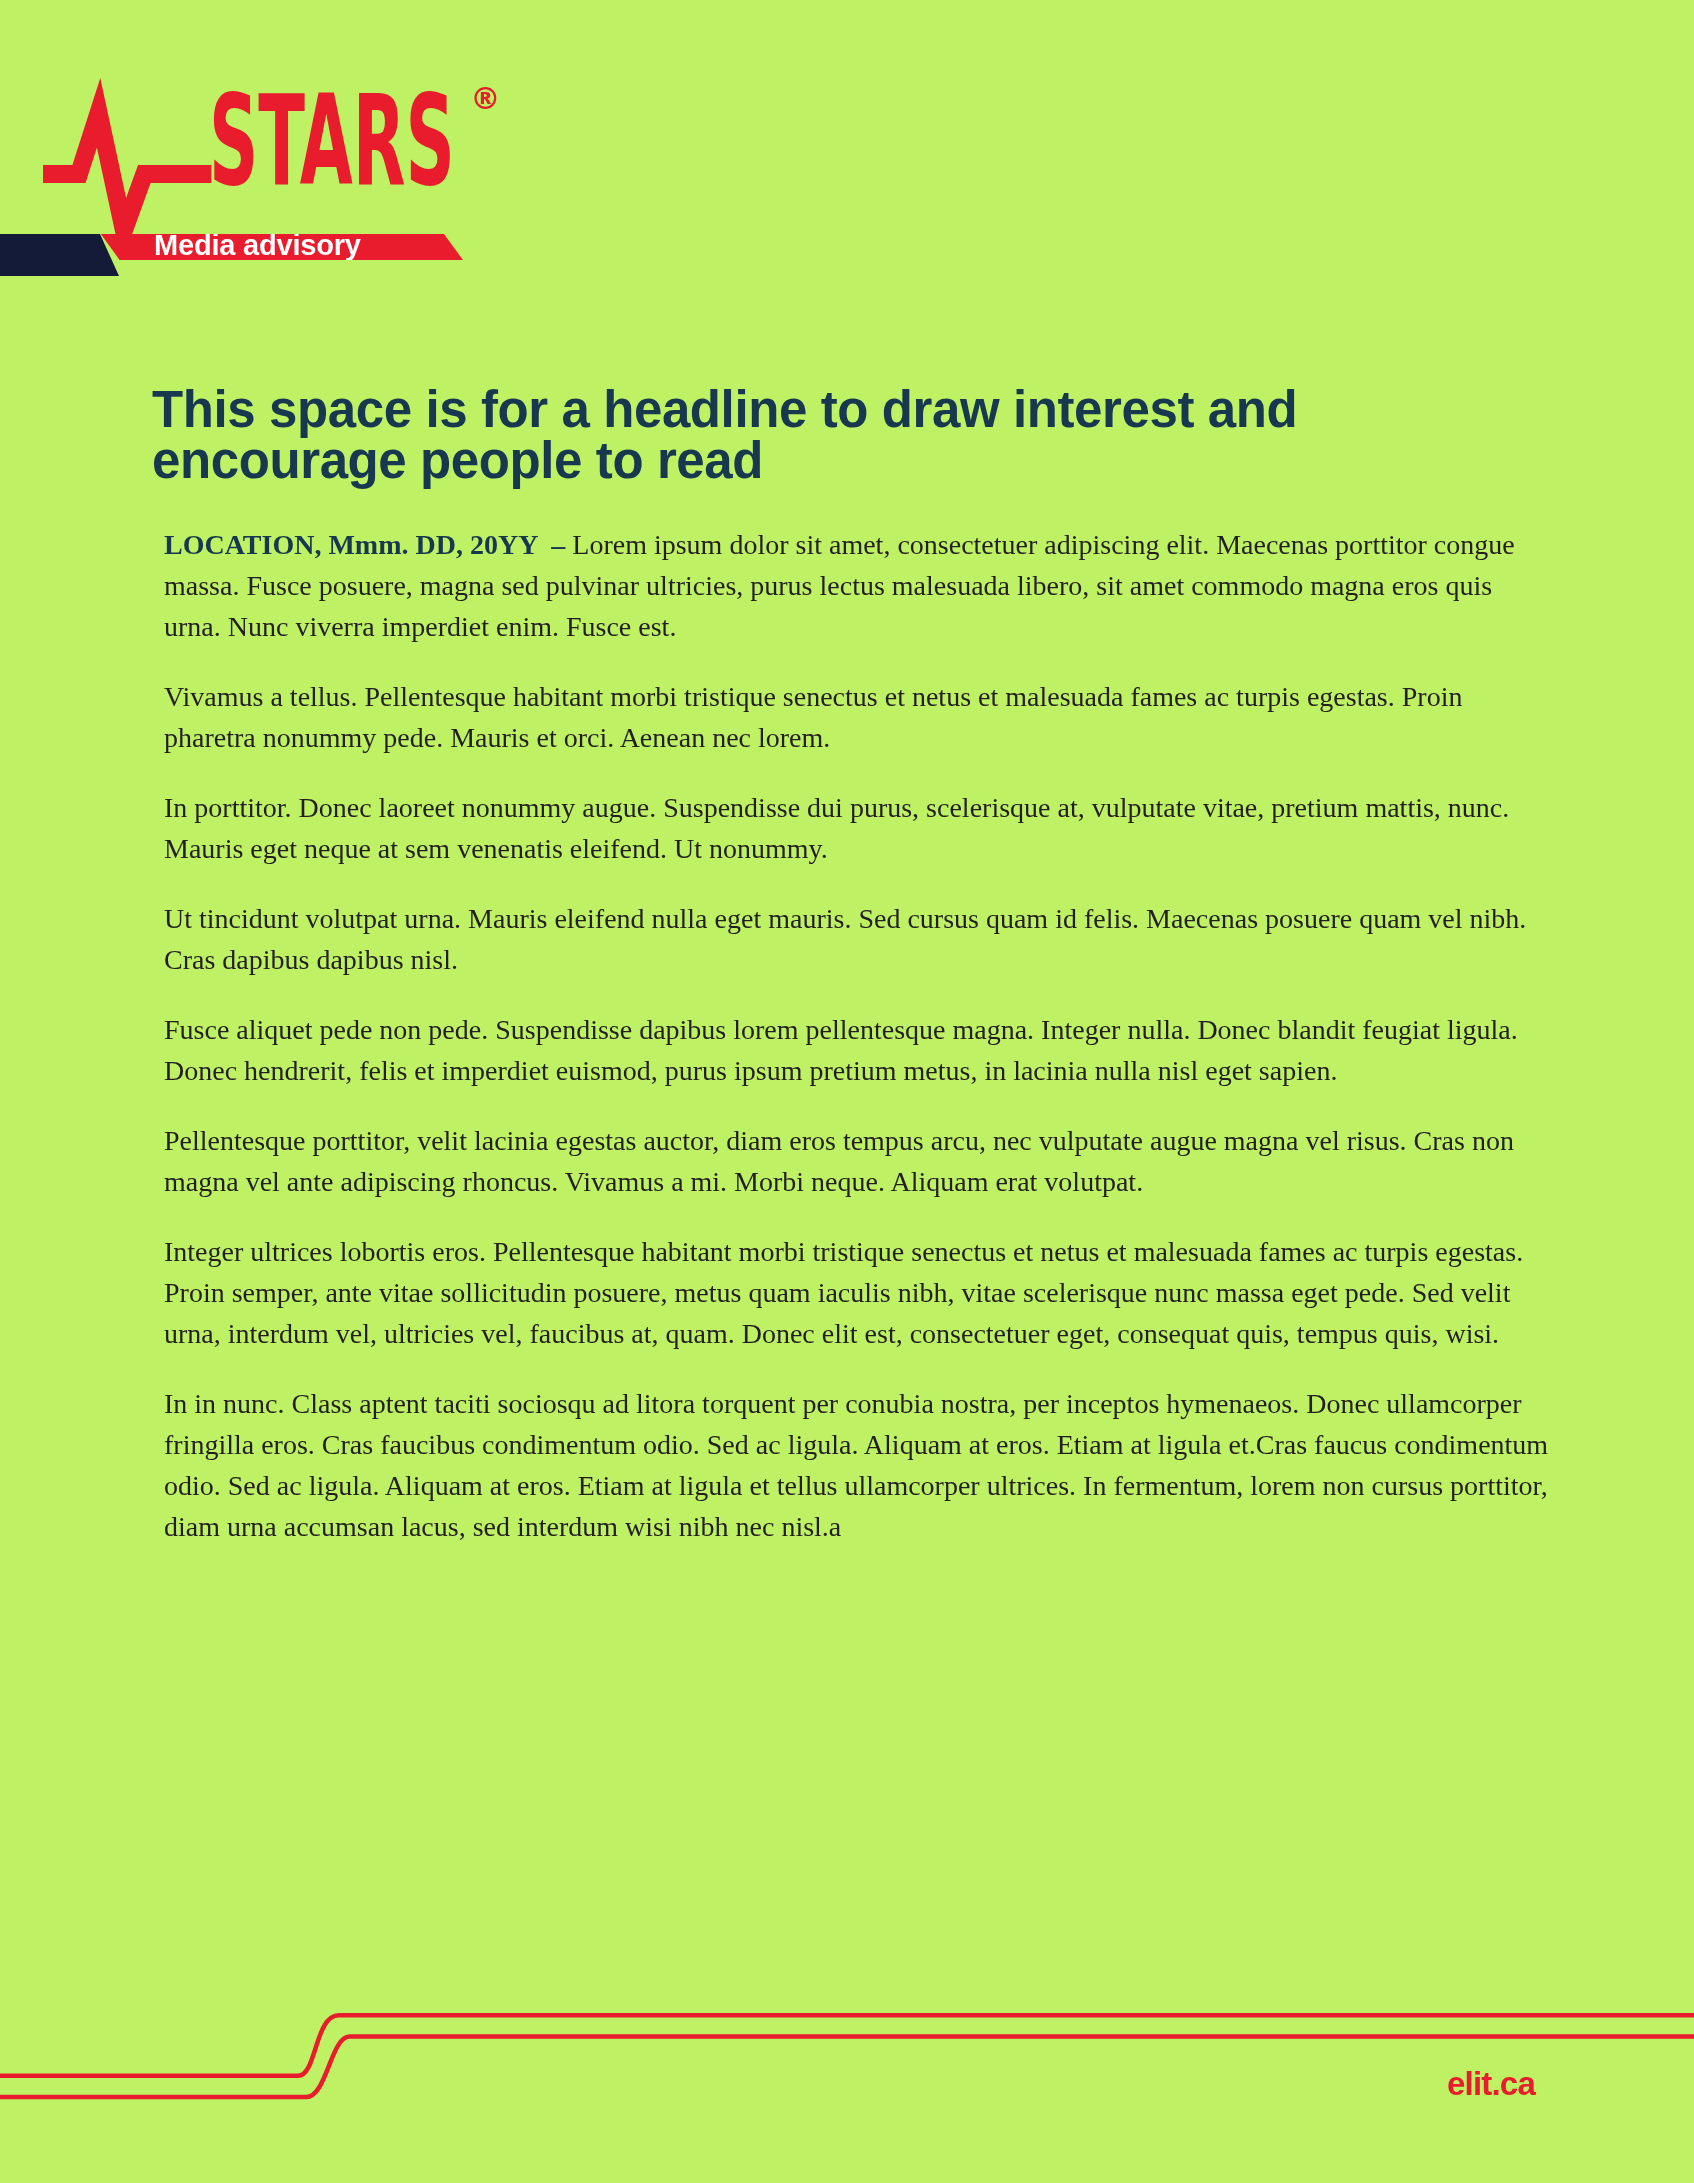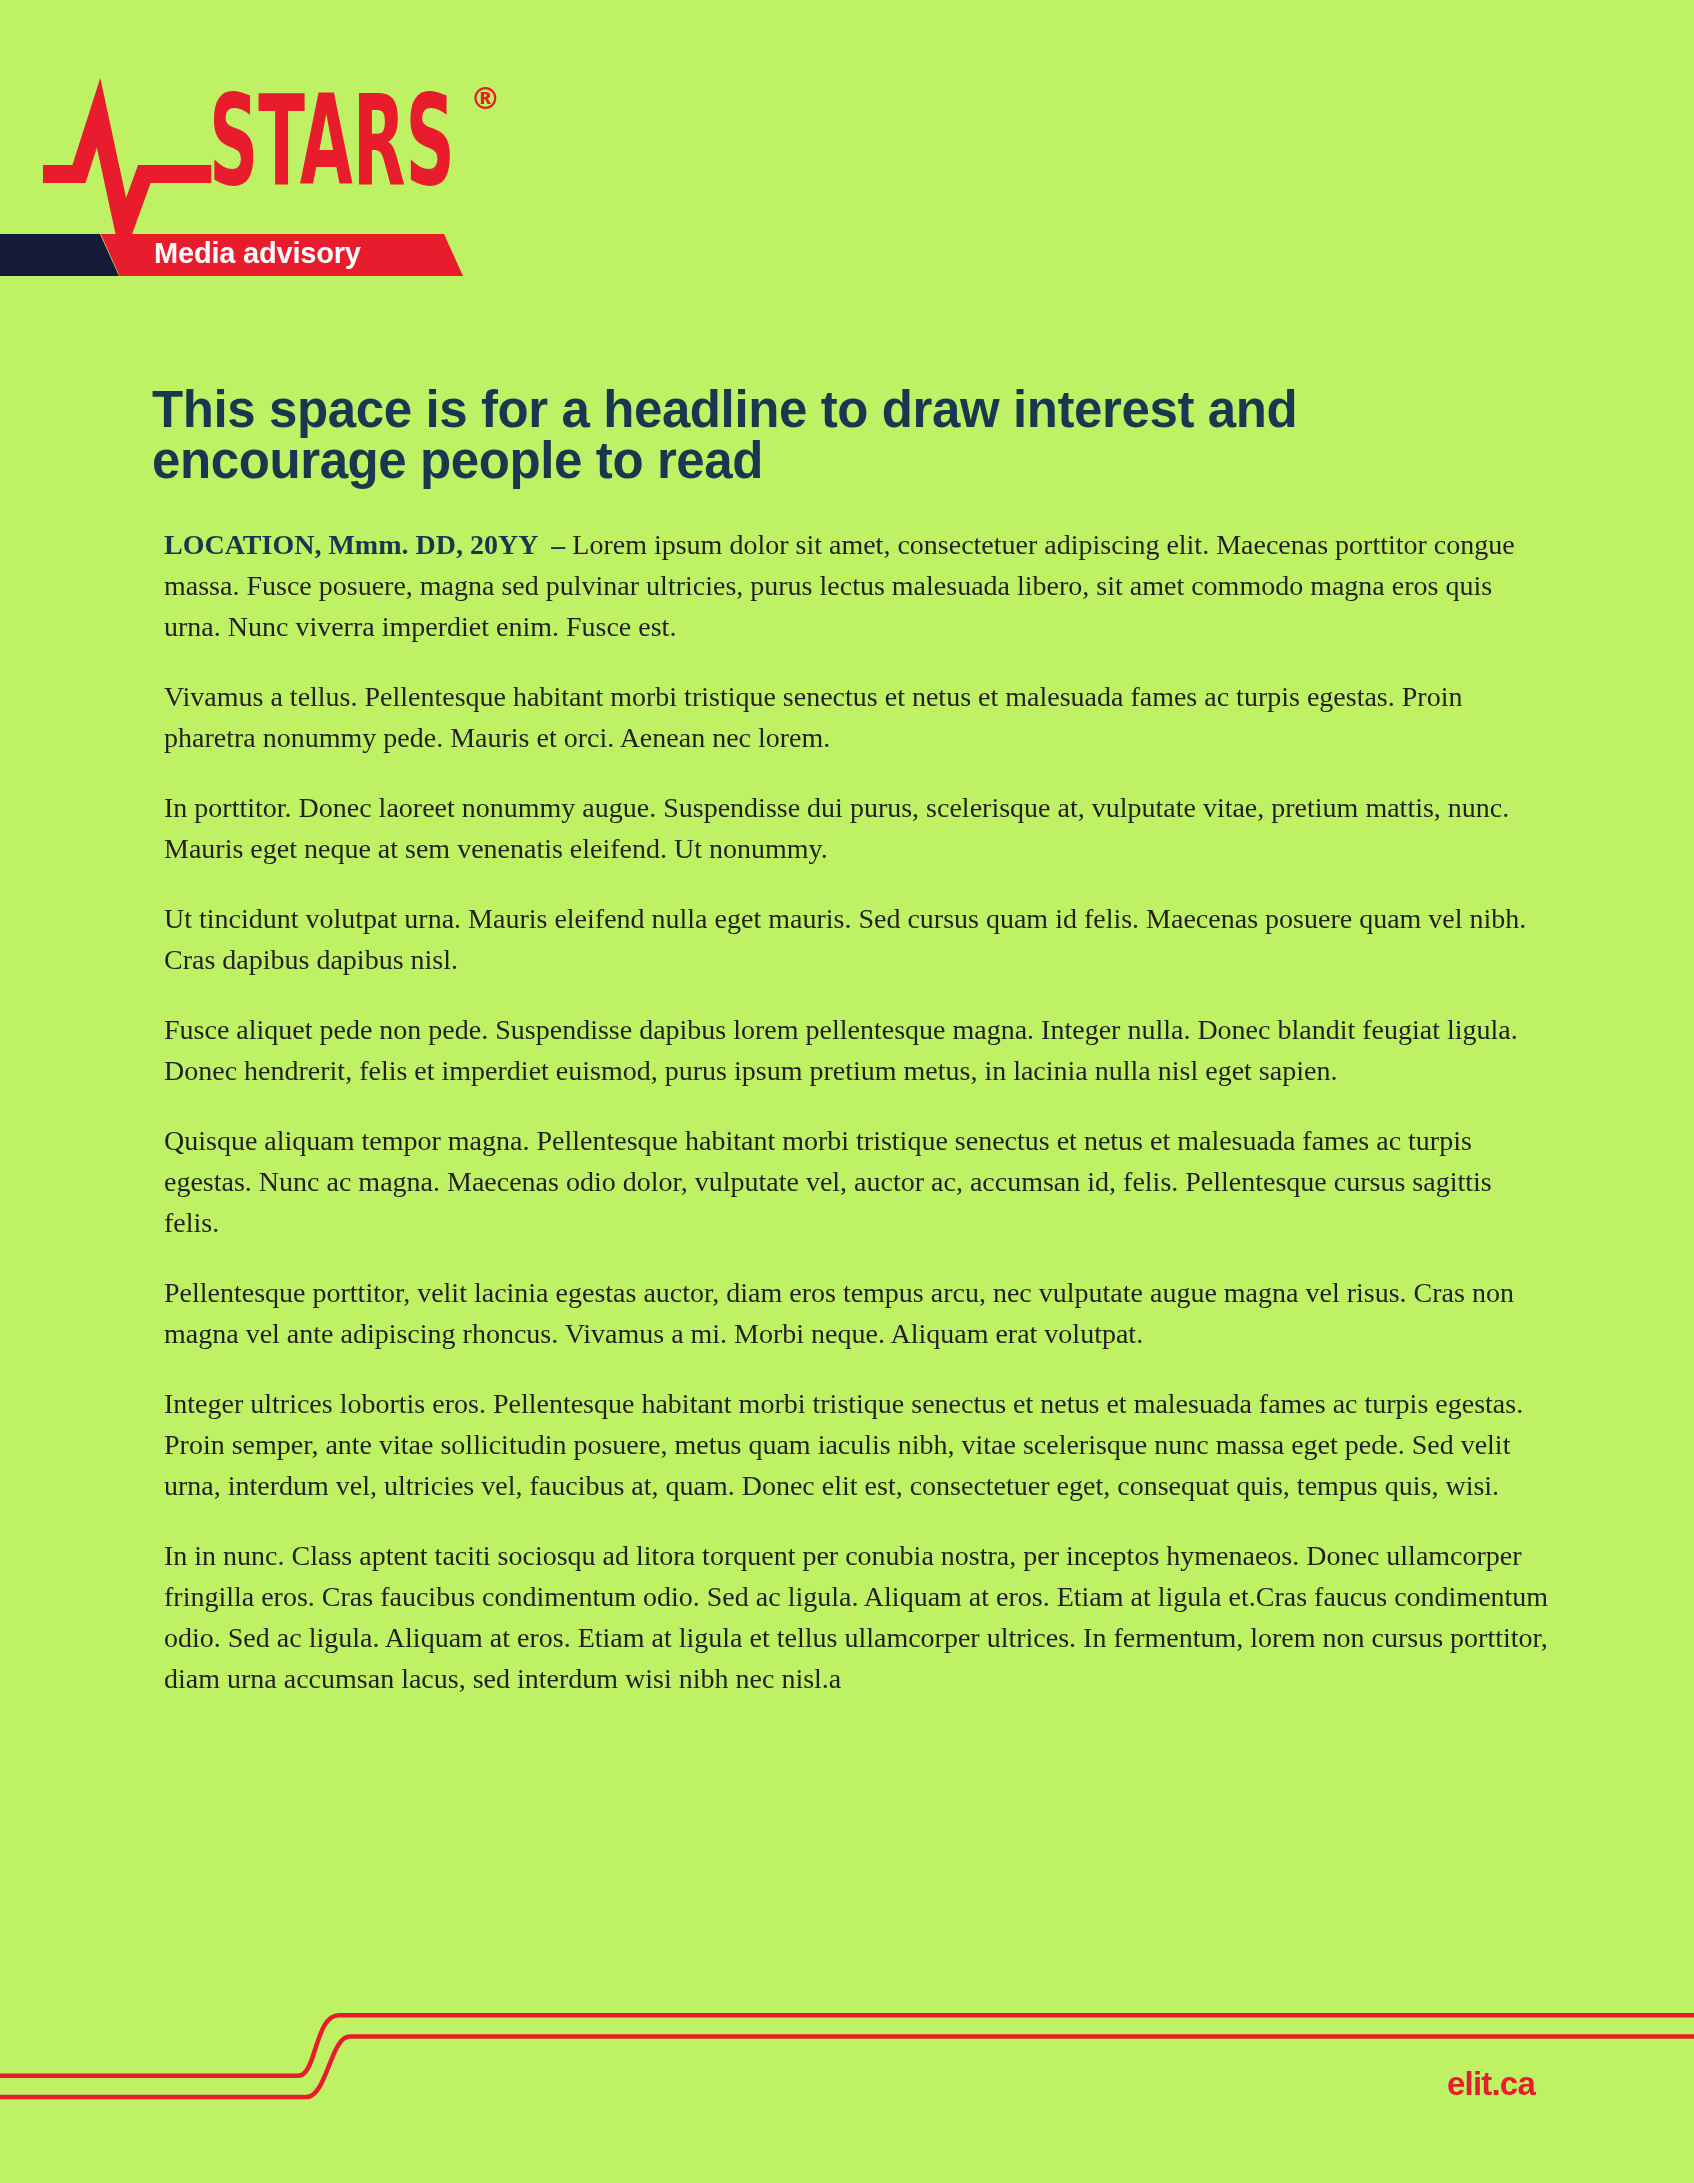--- a/index.html
+++ b/index.html
@@ -42,21 +42,21 @@
   }
 
   
   .banner-navy{
     position:absolute;left:0;top:234px;width:119px;height:42px;
     background:var(--banner-navy);
     -webkit-clip-path:polygon(0 0,100px 0,119px 100%,0 100%);
     clip-path:polygon(0 0,100px 0,119px 100%,0 100%);
   }
   .banner-red{
-    position:absolute;left:100px;top:234px;width:364px;height:42px;
+    position:absolute;left:100px;top:234px;width:364px;height:26px;
     background:var(--red);
     -webkit-clip-path:polygon(0.8px 0,344px 0,363px 100%,19.6px 100%);
     clip-path:polygon(0.8px 0,344px 0,363px 100%,19.6px 100%);
     display:flex;align-items:center;
     padding-left:54px;box-sizing:border-box;
   }
   .banner-label{
     color:#ffffff;
     font-size:29px;
     font-weight:bold;
@@ -123,21 +123,20 @@
   </div>
 
   <h1 class="headline">This space is for a headline to draw interest and encourage people to read</h1>
 
   <div class="article">
     <p><strong class="dateline">LOCATION, Mmm. DD, 20YY  –</strong> <span>Lorem ipsum dolor sit amet, consectetuer adipiscing elit. Maecenas porttitor congue massa. Fusce posuere, magna sed pulvinar ultricies, purus lectus malesuada libero, sit amet commodo magna eros quis urna. Nunc viverra imperdiet enim. Fusce est.</span></p>
     <p>Vivamus a tellus. Pellentesque habitant morbi tristique senectus et netus et malesuada fames ac turpis egestas. Proin pharetra nonummy pede. Mauris et orci. Aenean nec lorem.</p>
     <p>In porttitor. Donec laoreet nonummy augue. Suspendisse dui purus, scelerisque at, vulputate vitae, pretium mattis, nunc. Mauris eget neque at sem venenatis eleifend. Ut nonummy.</p>
     <p>Ut tincidunt volutpat urna. Mauris eleifend nulla eget mauris. Sed cursus quam id felis. Maecenas posuere quam vel nibh. Cras dapibus dapibus nisl.</p>
     <p>Fusce aliquet pede non pede. Suspendisse dapibus lorem pellentesque magna. Integer nulla. Donec blandit feugiat ligula. Donec hendrerit, felis et imperdiet euismod, purus ipsum pretium metus, in lacinia nulla nisl eget sapien.</p>
-    <p>Quisque aliquam tempor magna. Pellentesque habitant morbi tristique senectus et netus et malesuada fames ac turpis egestas. Nunc ac magna. Maecenas odio dolor, vulputate vel, auctor ac, accumsan id, felis. Pellentesque cursus sagittis felis.</p>
     <p>Pellentesque porttitor, velit lacinia egestas auctor, diam eros tempus arcu, nec vulputate augue magna vel risus. Cras non magna vel ante adipiscing rhoncus. Vivamus a mi. Morbi neque. Aliquam erat volutpat.</p>
     <p>Integer ultrices lobortis eros. Pellentesque habitant morbi tristique senectus et netus et malesuada fames ac turpis egestas. Proin semper, ante vitae sollicitudin posuere, metus quam iaculis nibh, vitae scelerisque nunc massa eget pede. Sed velit urna, interdum vel, ultricies vel, faucibus at, quam. Donec elit est, consectetuer eget, consequat quis, tempus quis, wisi.</p>
     <p>In in nunc. Class aptent taciti sociosqu ad litora torquent per conubia nostra, per inceptos hymenaeos. Donec ullamcorper fringilla eros. Cras faucibus condimentum odio. Sed ac ligula. Aliquam at eros. Etiam at ligula et.Cras faucus condimentum odio. Sed ac ligula. Aliquam at eros. Etiam at ligula et tellus ullamcorper ultrices. In fermentum, lorem non cursus porttitor, diam urna accumsan lacus, sed interdum wisi nibh nec nisl.a</p>
   </div>
 
   <svg class="footer-lines" viewBox="0 0 2074 170" preserveAspectRatio="none" aria-hidden="true">
     <path d="M 0 111 H 365 C 388 111 385 37 415 37 H 2074"></path>
     <path d="M 0 137 H 375 C 400 137 405 63 428 63 H 2074"></path>
   </svg>
 

